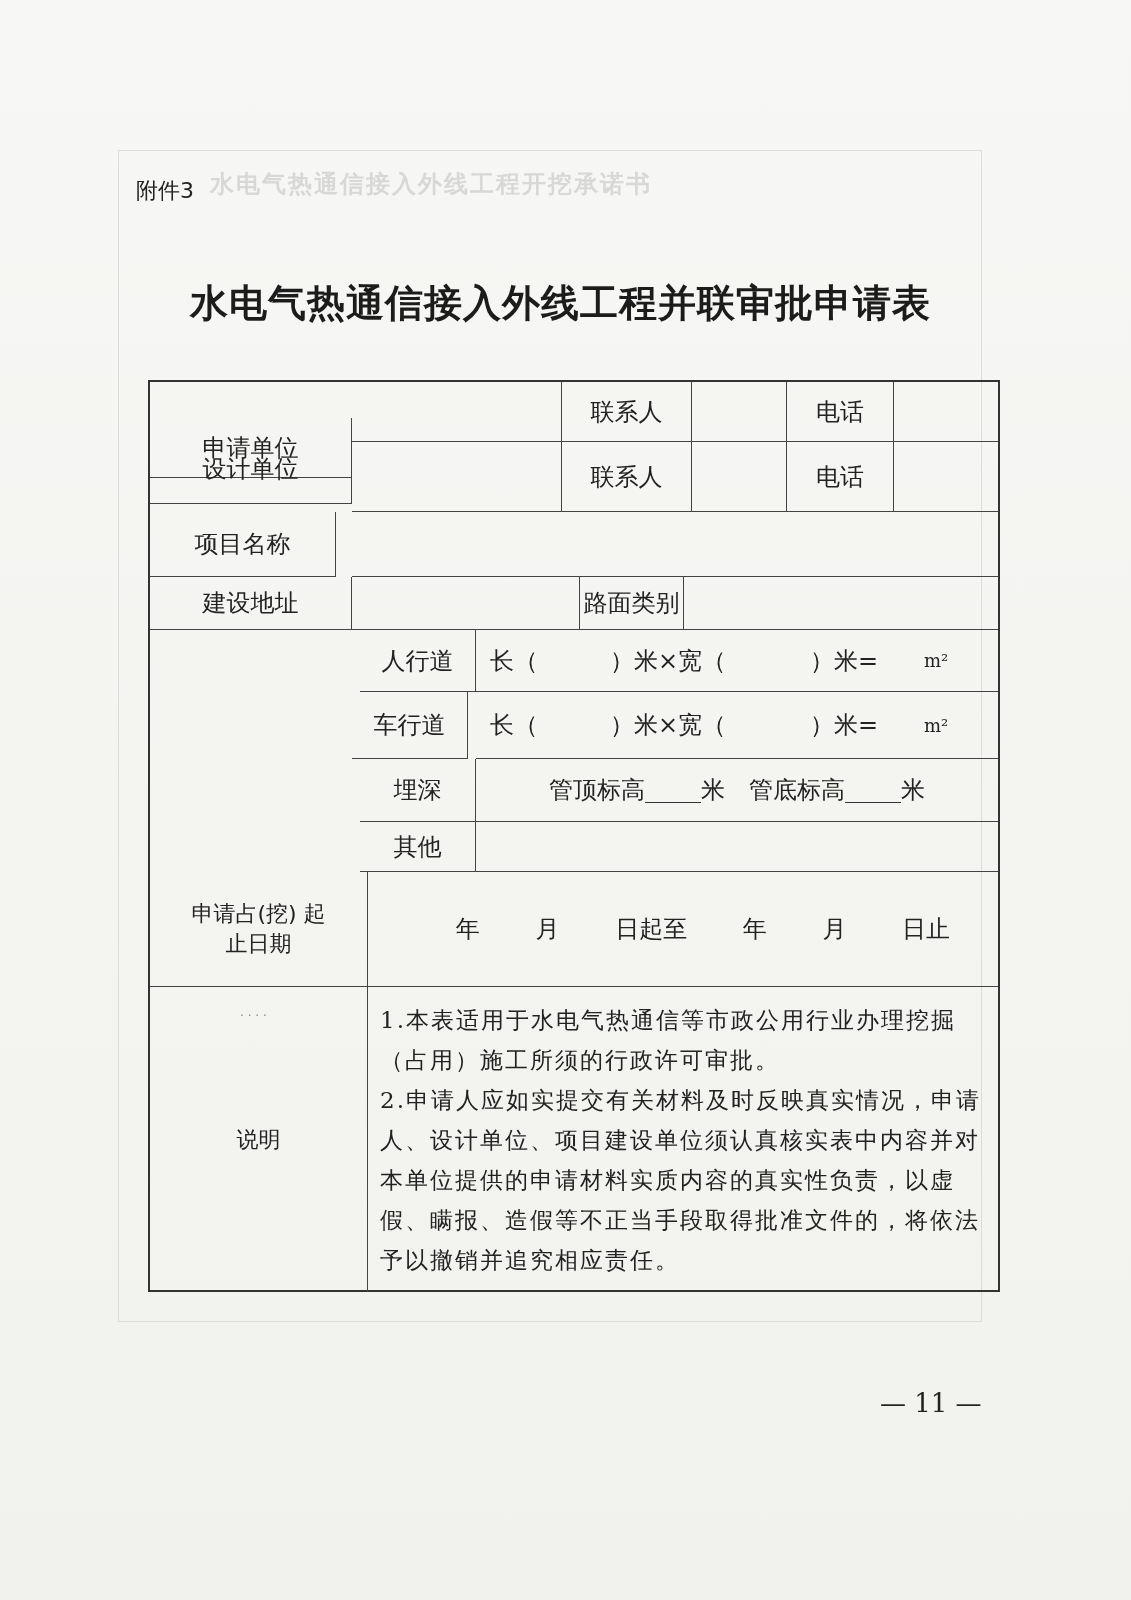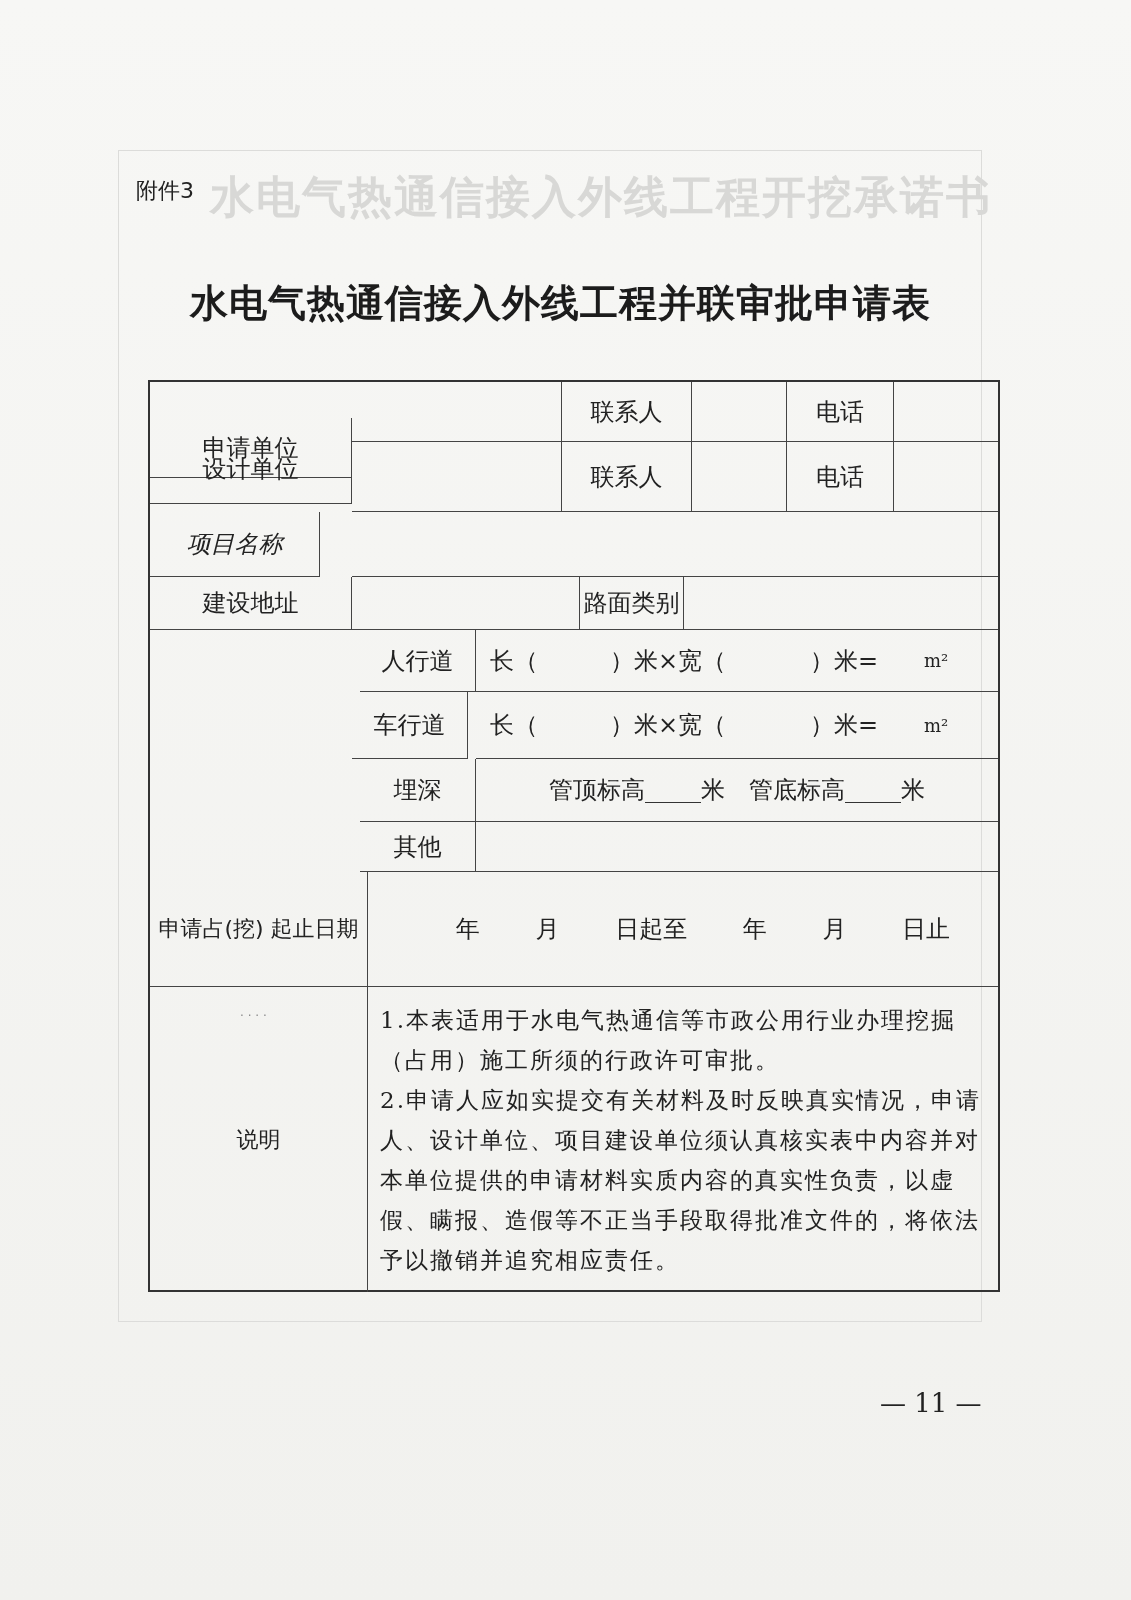--- a/index.html
+++ b/index.html
@@ -1,20 +1,20 @@
 <!DOCTYPE html>
 <html><head>
 <meta charset="utf-8">
 <style>
   html,body{margin:0;padding:0;}
   body{width:1131px;height:1600px;background:#f4f4f2;position:relative;overflow:hidden;font-family:"DejaVu Serif","Liberation Serif",serif;color:#222;}
   .page{position:absolute;left:0;top:0;width:1131px;height:1600px;background:linear-gradient(180deg,#f7f7f5,#f1f1ee);}
   .ghost-box{position:absolute;left:118px;top:150px;width:862px;height:1170px;border:1px solid #dcdcda;}
   .attach{position:absolute;left:136px;top:176px;font-family:"DejaVu Sans","Liberation Sans",sans-serif;font-size:22px;color:#222;}
-  .ghost-title{position:absolute;left:210px;top:168px;font-size:44px;color:#d8d8d6;font-weight:bold;letter-spacing:2px;}
+  .ghost-title{position:absolute;left:210px;top:168px;font-size:24px;color:#d8d8d6;font-weight:bold;letter-spacing:2px;}
   .title{position:absolute;left:190px;top:278px;font-size:38px;font-weight:bold;color:#1c1c1c;letter-spacing:1px;}
   .frm{position:absolute;left:148px;top:380px;width:852px;height:912px;border:2px solid #333;box-sizing:border-box;}
   .cell{position:absolute;border-right:1.5px solid #444;border-bottom:1.5px solid #444;box-sizing:border-box;display:flex;align-items:center;justify-content:center;font-size:24px;color:#222;}
   .noR{border-right:none;}
   .noB{border-bottom:none;}
   .left{justify-content:flex-start;padding-left:14px;}
   .note{align-items:flex-start;justify-content:center;padding:14px 12px;font-size:23px;line-height:40px;letter-spacing:2px;}
   .blank{display:inline-block;width:56px;border-bottom:1.5px solid #333;height:24px;vertical-align:bottom;}
   .page-num{position:absolute;left:880px;top:1388px;font-size:26px;color:#222;}
   .dots{position:absolute;left:90px;top:22px;font-size:12px;color:#888;}
@@ -37,21 +37,21 @@
     <div class="cell" style="left:637px;top:0;width:107px;height:60px;">电话</div>
     <div class="cell noR" style="left:744px;top:0;width:104px;height:60px;"></div>
 
     <div class="cell" style="left:0;top:52px;width:202px;height:70px;">设计单位</div>
     <div class="cell" style="left:202px;top:60px;width:210px;height:70px;"></div>
     <div class="cell" style="left:412px;top:60px;width:130px;height:70px;">联系人</div>
     <div class="cell" style="left:542px;top:60px;width:95px;height:70px;"></div>
     <div class="cell" style="left:637px;top:60px;width:107px;height:70px;">电话</div>
     <div class="cell noR" style="left:744px;top:60px;width:104px;height:70px;"></div>
 
-    <div class="cell" style="left:0;top:130px;width:170px;height:65px;font-style:italic;">项目名称</div>
+    <div class="cell" style="left:0;top:130px;width:186px;height:65px;">项目名称</div>
     <div class="cell noR" style="left:202px;top:130px;width:646px;height:65px;"></div>
 
     <div class="cell" style="left:0;top:195px;width:202px;height:53px;">建设地址</div>
     <div class="cell" style="left:202px;top:195px;width:228px;height:53px;"></div>
     <div class="cell" style="left:430px;top:195px;width:104px;height:53px;">路面类别</div>
     <div class="cell noR" style="left:534px;top:195px;width:314px;height:53px;"></div>
 
 
     <div class="cell" style="left:210px;top:248px;width:116px;height:62px;">人行道</div>
     <div class="cell noR left" style="left:326px;top:248px;width:522px;height:62px;gap:0;">
@@ -75,21 +75,21 @@
         <span class="blank"></span>
         <span>米</span>
       <span style="margin-left:24px">管底标高</span>
         <span class="blank"></span>
         <span>米</span>
     </div>
 
     <div class="cell" style="left:210px;top:440px;width:116px;height:50px;">其他</div>
     <div class="cell noR" style="left:326px;top:440px;width:522px;height:50px;"></div>
 
-    <div class="cell" style="left:0;top:490px;width:218px;height:115px;font-family:'DejaVu Sans','Liberation Sans',sans-serif;font-size:22px;">
+    <div class="cell" style="left:0;top:490px;width:218px;height:115px;flex-direction:column;font-family:'DejaVu Sans','Liberation Sans',sans-serif;font-size:22px;">
       <span>申请占(挖) 起</span>
       <span>止日期</span>
     </div>
     <div class="cell noR" style="left:218px;top:490px;width:630px;height:115px;justify-content:space-around;padding:0 20px 0 60px;">
       <span>年</span>
       <span>月</span>
       <span>日起至</span>
       <span>年</span>
       <span>月</span>
       <span>日止</span>

